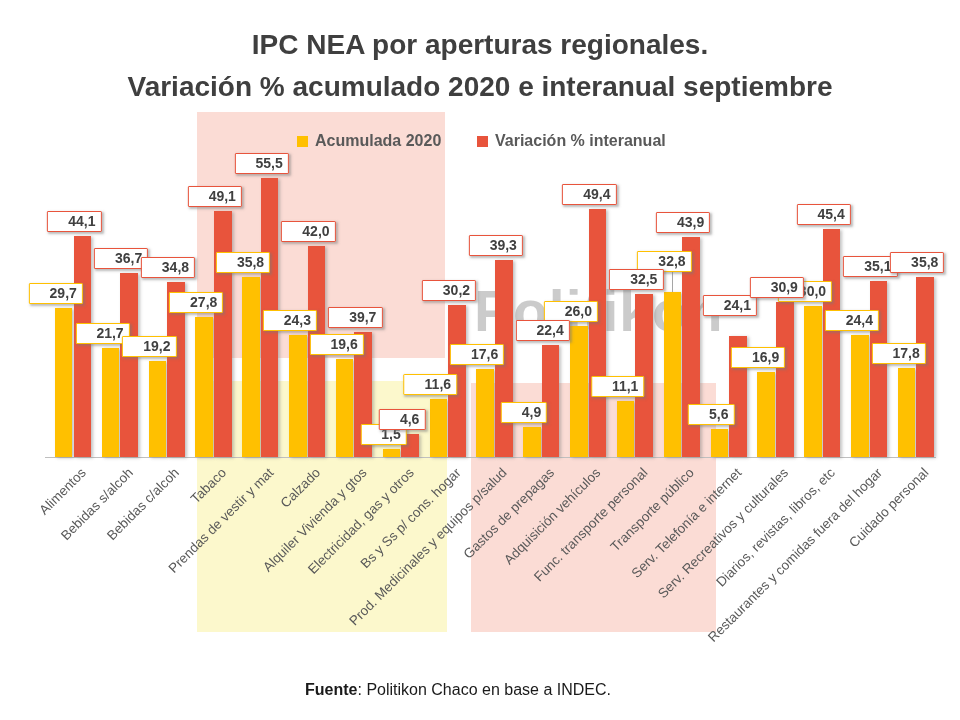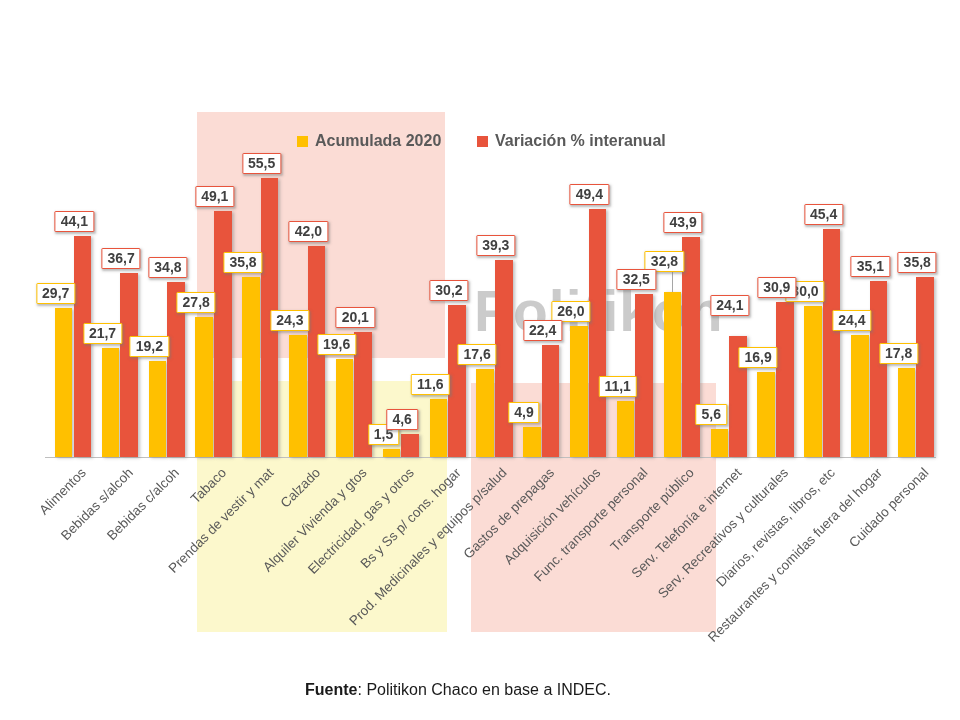--- a/index.html
+++ b/index.html
@@ -21,40 +21,44 @@
     position:absolute;top:130px;left:0;width:960px;height:22px;
   }
   .legend-item{position:absolute;height:22px;display:flex;align-items:center;}
   .legend-item .swatch{width:11px;height:11px;display:inline-block;margin-right:7px;}
   .legend-item .ltext{font-size:16px;font-weight:bold;color:#595959;white-space:nowrap;}
   .axis-line{position:absolute;background:#bfbfbf;height:1px;}
   .bar{position:absolute;box-shadow:2px 1px 3px rgba(120,120,120,0.45);}
   .vlabel{
     position:absolute;background:#ffffff;border:1px solid;border-radius:1px;
     font-size:14px;font-weight:bold;color:#404040;
-    padding:1px 5px 2px 5px;white-space:nowrap;
+    padding:1px 5px 2px 20px;white-space:nowrap;
     box-shadow:1.5px 1.5px 2.5px rgba(120,120,120,0.5);
     transform:translateX(-50%);
   }
   .leader{position:absolute;width:1px;background:#a6a6a6;}
   .cat-label{
     position:absolute;white-space:nowrap;font-size:13.5px;color:#595959;
     transform:rotate(-45deg);transform-origin:100% 0%;
   }
   .footer{
     position:absolute;top:681px;left:0;width:916px;text-align:center;
     font-size:16px;color:#1a1a1a;
   }
   .footer .bold{font-weight:bold;}
 </style>
 </head>
 <body>
 
 <div class="slide">
 
+  <div class="title">
+    <div>IPC NEA por aperturas regionales.</div>
+    <div>Variación % acumulado 2020 e interanual septiembre</div>
+  </div>
 
   <div class="region" id="region-0" style="left: 197px; top: 112px; width: 248px; height: 246px; background: rgb(251, 220, 213);"></div>
   <div class="region" id="region-1" style="left: 197px; top: 381px; width: 250px; height: 251px; background: rgb(252, 248, 204);"></div>
   <div class="region" id="region-2" style="left: 471px; top: 383px; width: 245px; height: 249px; background: rgb(251, 220, 213);"></div>
 
   <div class="watermark">Politikon</div>
 
   <div class="legend">
     <div class="legend-item" style="left:297px;">
       <span class="swatch" id="swatch-0" style="background: rgb(255, 192, 0);"></span>
@@ -125,21 +129,21 @@
       <div class="vlabel" style="left: 758.15px; bottom: 351.838px; border-color: rgb(255, 192, 0);">16,9</div>
       <div class="vlabel" style="left: 804.98px; bottom: 417.6px; border-color: rgb(255, 192, 0);">30,0</div>
       <div class="vlabel" style="left: 851.81px; bottom: 389.488px; border-color: rgb(255, 192, 0);">24,4</div>
       <div class="vlabel" style="left: 898.64px; bottom: 356.356px; border-color: rgb(255, 192, 0);">17,8</div>
       <div class="vlabel" style="left: 74.3px; bottom: 488.382px; border-color: rgb(232, 84, 60);">44,1</div>
       <div class="vlabel" style="left: 121.13px; bottom: 451.234px; border-color: rgb(232, 84, 60);">36,7</div>
       <div class="vlabel" style="left: 167.96px; bottom: 441.696px; border-color: rgb(232, 84, 60);">34,8</div>
       <div class="vlabel" style="left: 214.79px; bottom: 513.482px; border-color: rgb(232, 84, 60);">49,1</div>
       <div class="vlabel" style="left: 261.62px; bottom: 545.61px; border-color: rgb(232, 84, 60);">55,5</div>
       <div class="vlabel" style="left: 308.45px; bottom: 477.84px; border-color: rgb(232, 84, 60);">42,0</div>
-      <div class="vlabel" style="left: 355.28px; bottom: 391.998px; border-color: rgb(232, 84, 60);">20,1</div>
+      <div class="vlabel" style="left: 355.28px; bottom: 391.998px; border-color: rgb(232, 84, 60);">39,7</div>
       <div class="vlabel" style="left: 402.11px; bottom: 290.092px; border-color: rgb(232, 84, 60);">4,6</div>
       <div class="vlabel" style="left: 448.94px; bottom: 418.604px; border-color: rgb(232, 84, 60);">30,2</div>
       <div class="vlabel" style="left: 495.77px; bottom: 464.286px; border-color: rgb(232, 84, 60);">39,3</div>
       <div class="vlabel" style="left: 542.6px; bottom: 379.448px; border-color: rgb(232, 84, 60);">22,4</div>
       <div class="vlabel" style="left: 589.43px; bottom: 514.988px; border-color: rgb(232, 84, 60); margin-top: 8px;">49,4</div>
       <div class="vlabel" style="left: 636.26px; bottom: 430.15px; border-color: rgb(232, 84, 60);">32,5</div>
       <div class="vlabel" style="left: 683.09px; bottom: 487.378px; border-color: rgb(232, 84, 60);">43,9</div>
       <div class="vlabel" style="left: 729.92px; bottom: 404px; border-color: rgb(232, 84, 60);">24,1</div>
       <div class="vlabel" style="left: 776.75px; bottom: 422.118px; border-color: rgb(232, 84, 60);">30,9</div>
       <div class="vlabel" style="left: 823.58px; bottom: 494.908px; border-color: rgb(232, 84, 60); text-align: right;">45,4</div>

